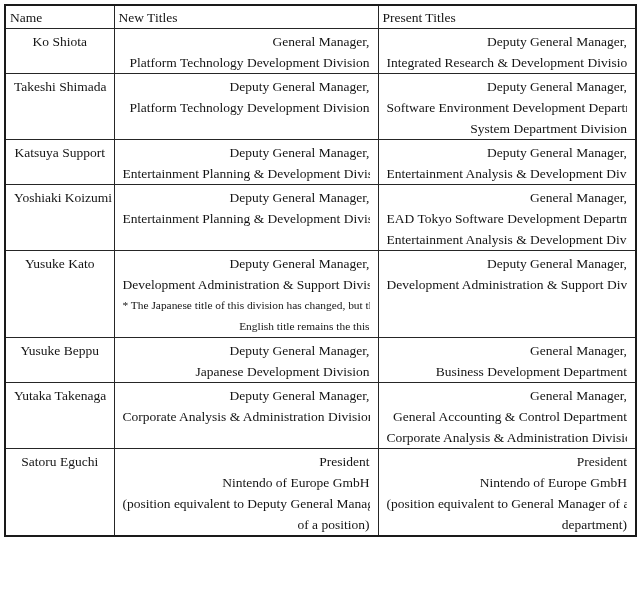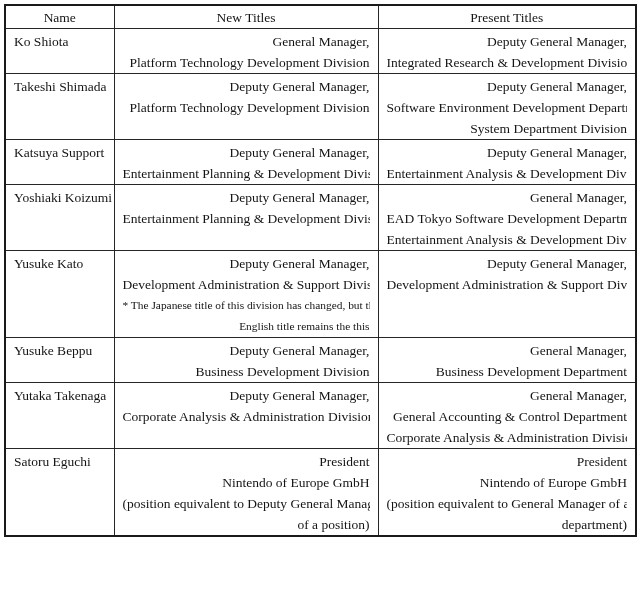--- a/index.html
+++ b/index.html
@@ -27,26 +27,26 @@
   col.c3 { width: 258px; }
   th, td {
     border: 1px solid #262626;
     vertical-align: top;
     font-size: 13.5px;
     font-weight: normal;
     line-height: 21px;
     padding: 2px 8px 0 8px;
   }
   thead th {
-    text-align: center;
+    text-align: left;
     height: 21px;
     padding: 1px 4px 0 4px;
   }
   td.name-cell {
-    text-align: left;
+    text-align: center;
     white-space: nowrap;
     overflow: hidden;
   }
   td.titles-cell {
     text-align: right;
   }
   .title-line {
     white-space: nowrap;
     overflow: hidden;
   }
@@ -127,21 +127,21 @@
         </td>
         <td class="titles-cell">
           <div class="title-line">Deputy General Manager,</div>
           <div class="title-line">Development Administration &amp; Support Division</div>
         </td>
       </tr>
       <tr>
         <td class="name-cell">Yusuke Beppu</td>
         <td class="titles-cell">
           <div class="title-line">Deputy General Manager,</div>
-          <div class="title-line">Business Development Division</div>
+          <div class="title-line">Japanese Development Division</div>
         </td>
         <td class="titles-cell">
           <div class="title-line">General Manager,</div>
           <div class="title-line">Business Development Department</div>
         </td>
       </tr>
       <tr>
         <td class="name-cell">Yutaka Takenaga</td>
         <td class="titles-cell">
           <div class="title-line">Deputy General Manager,</div>

